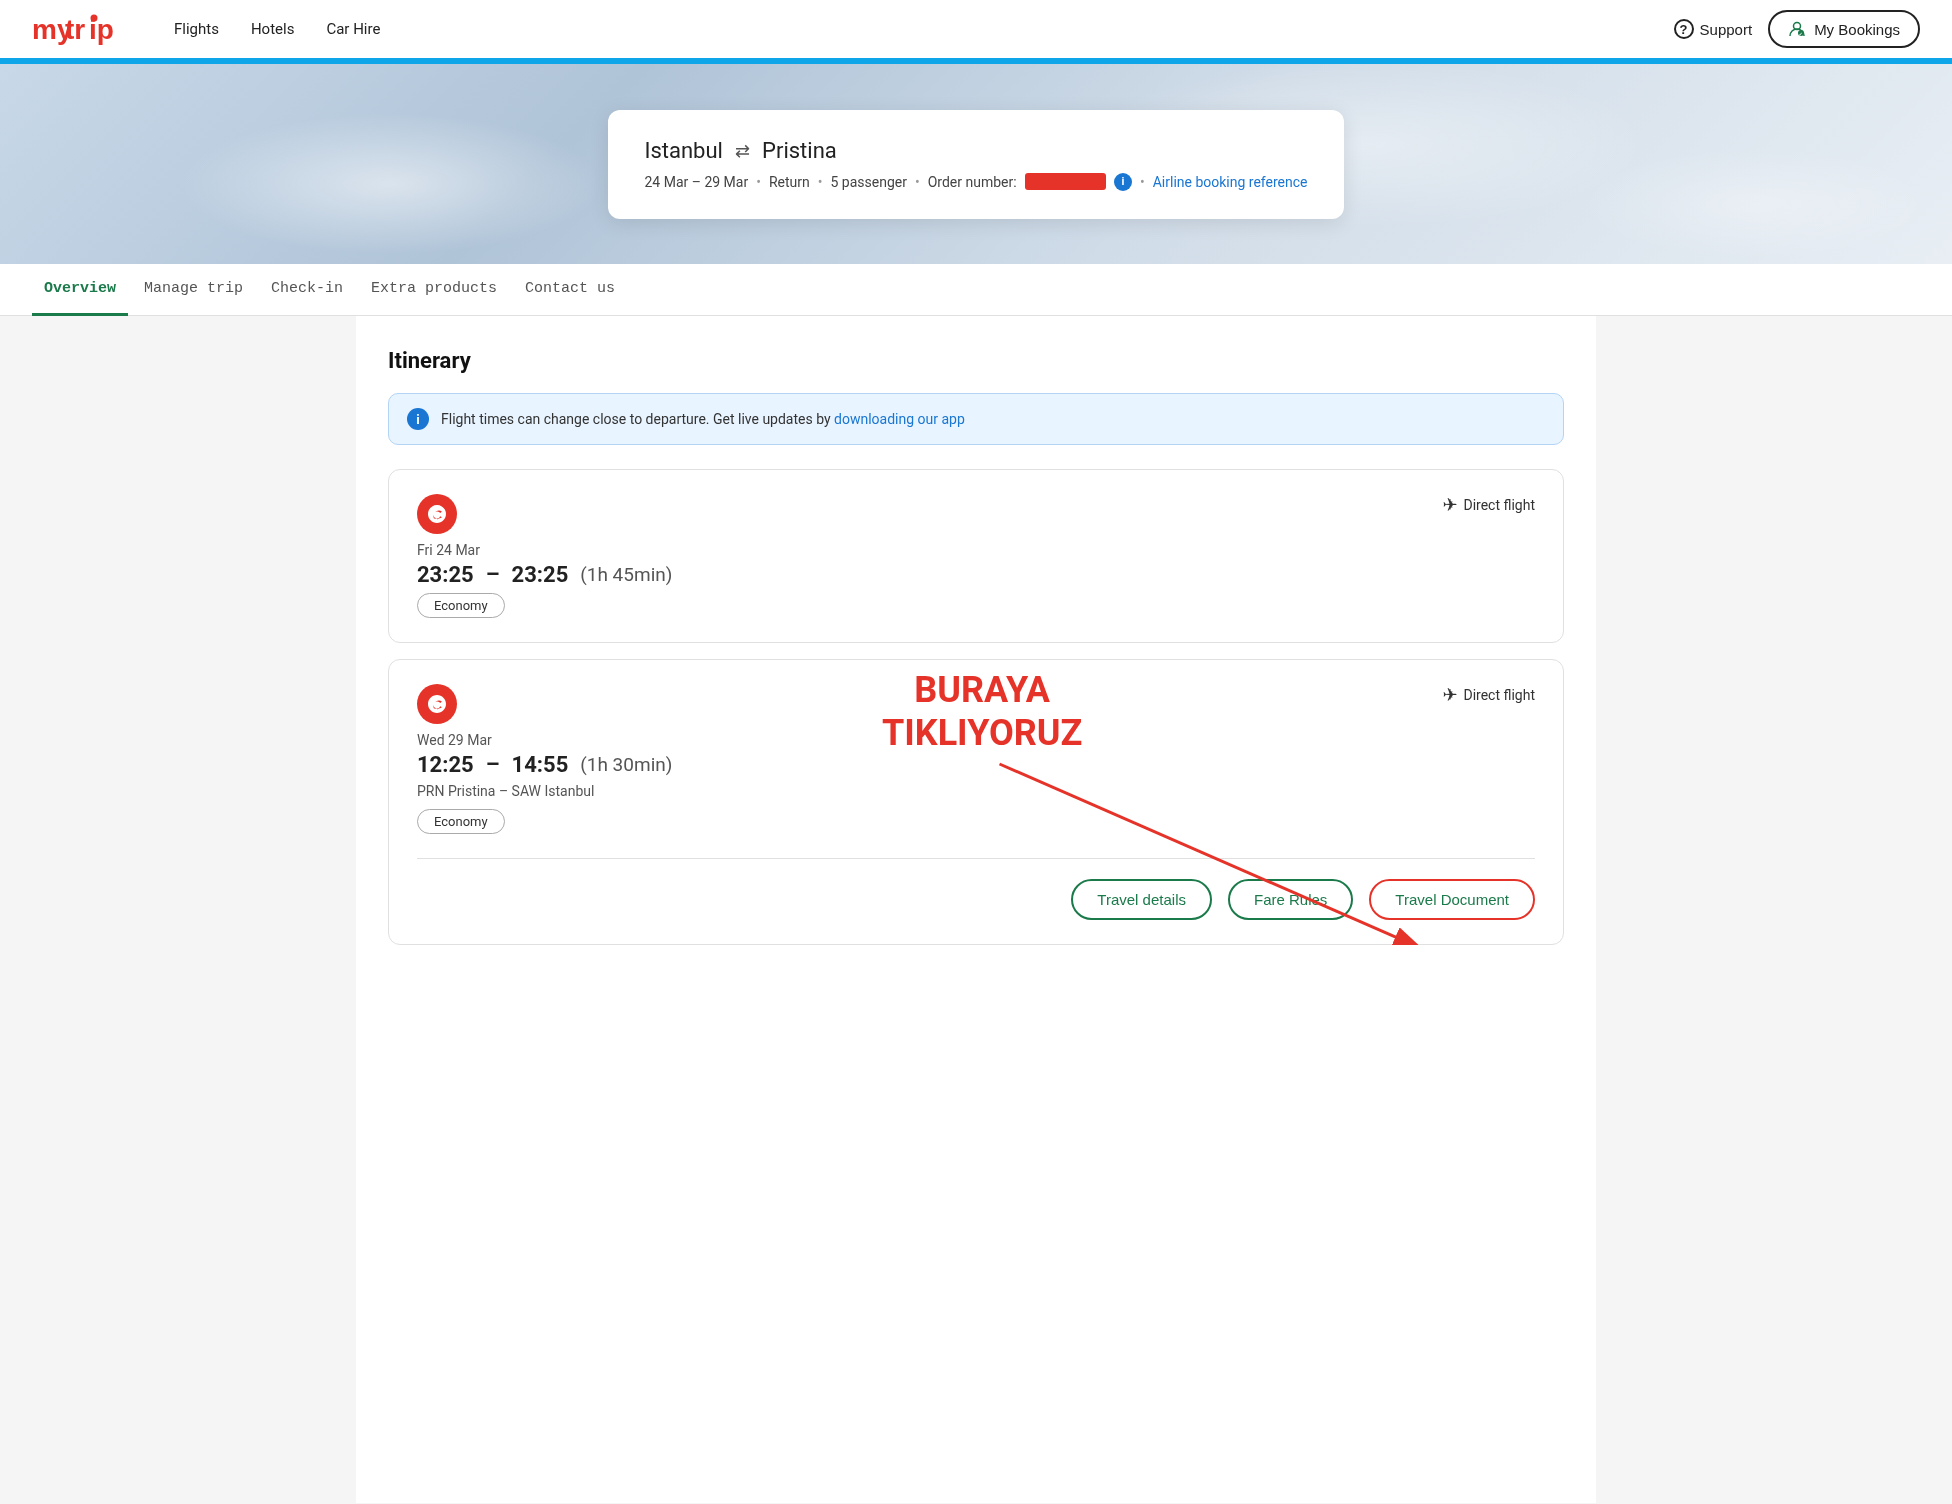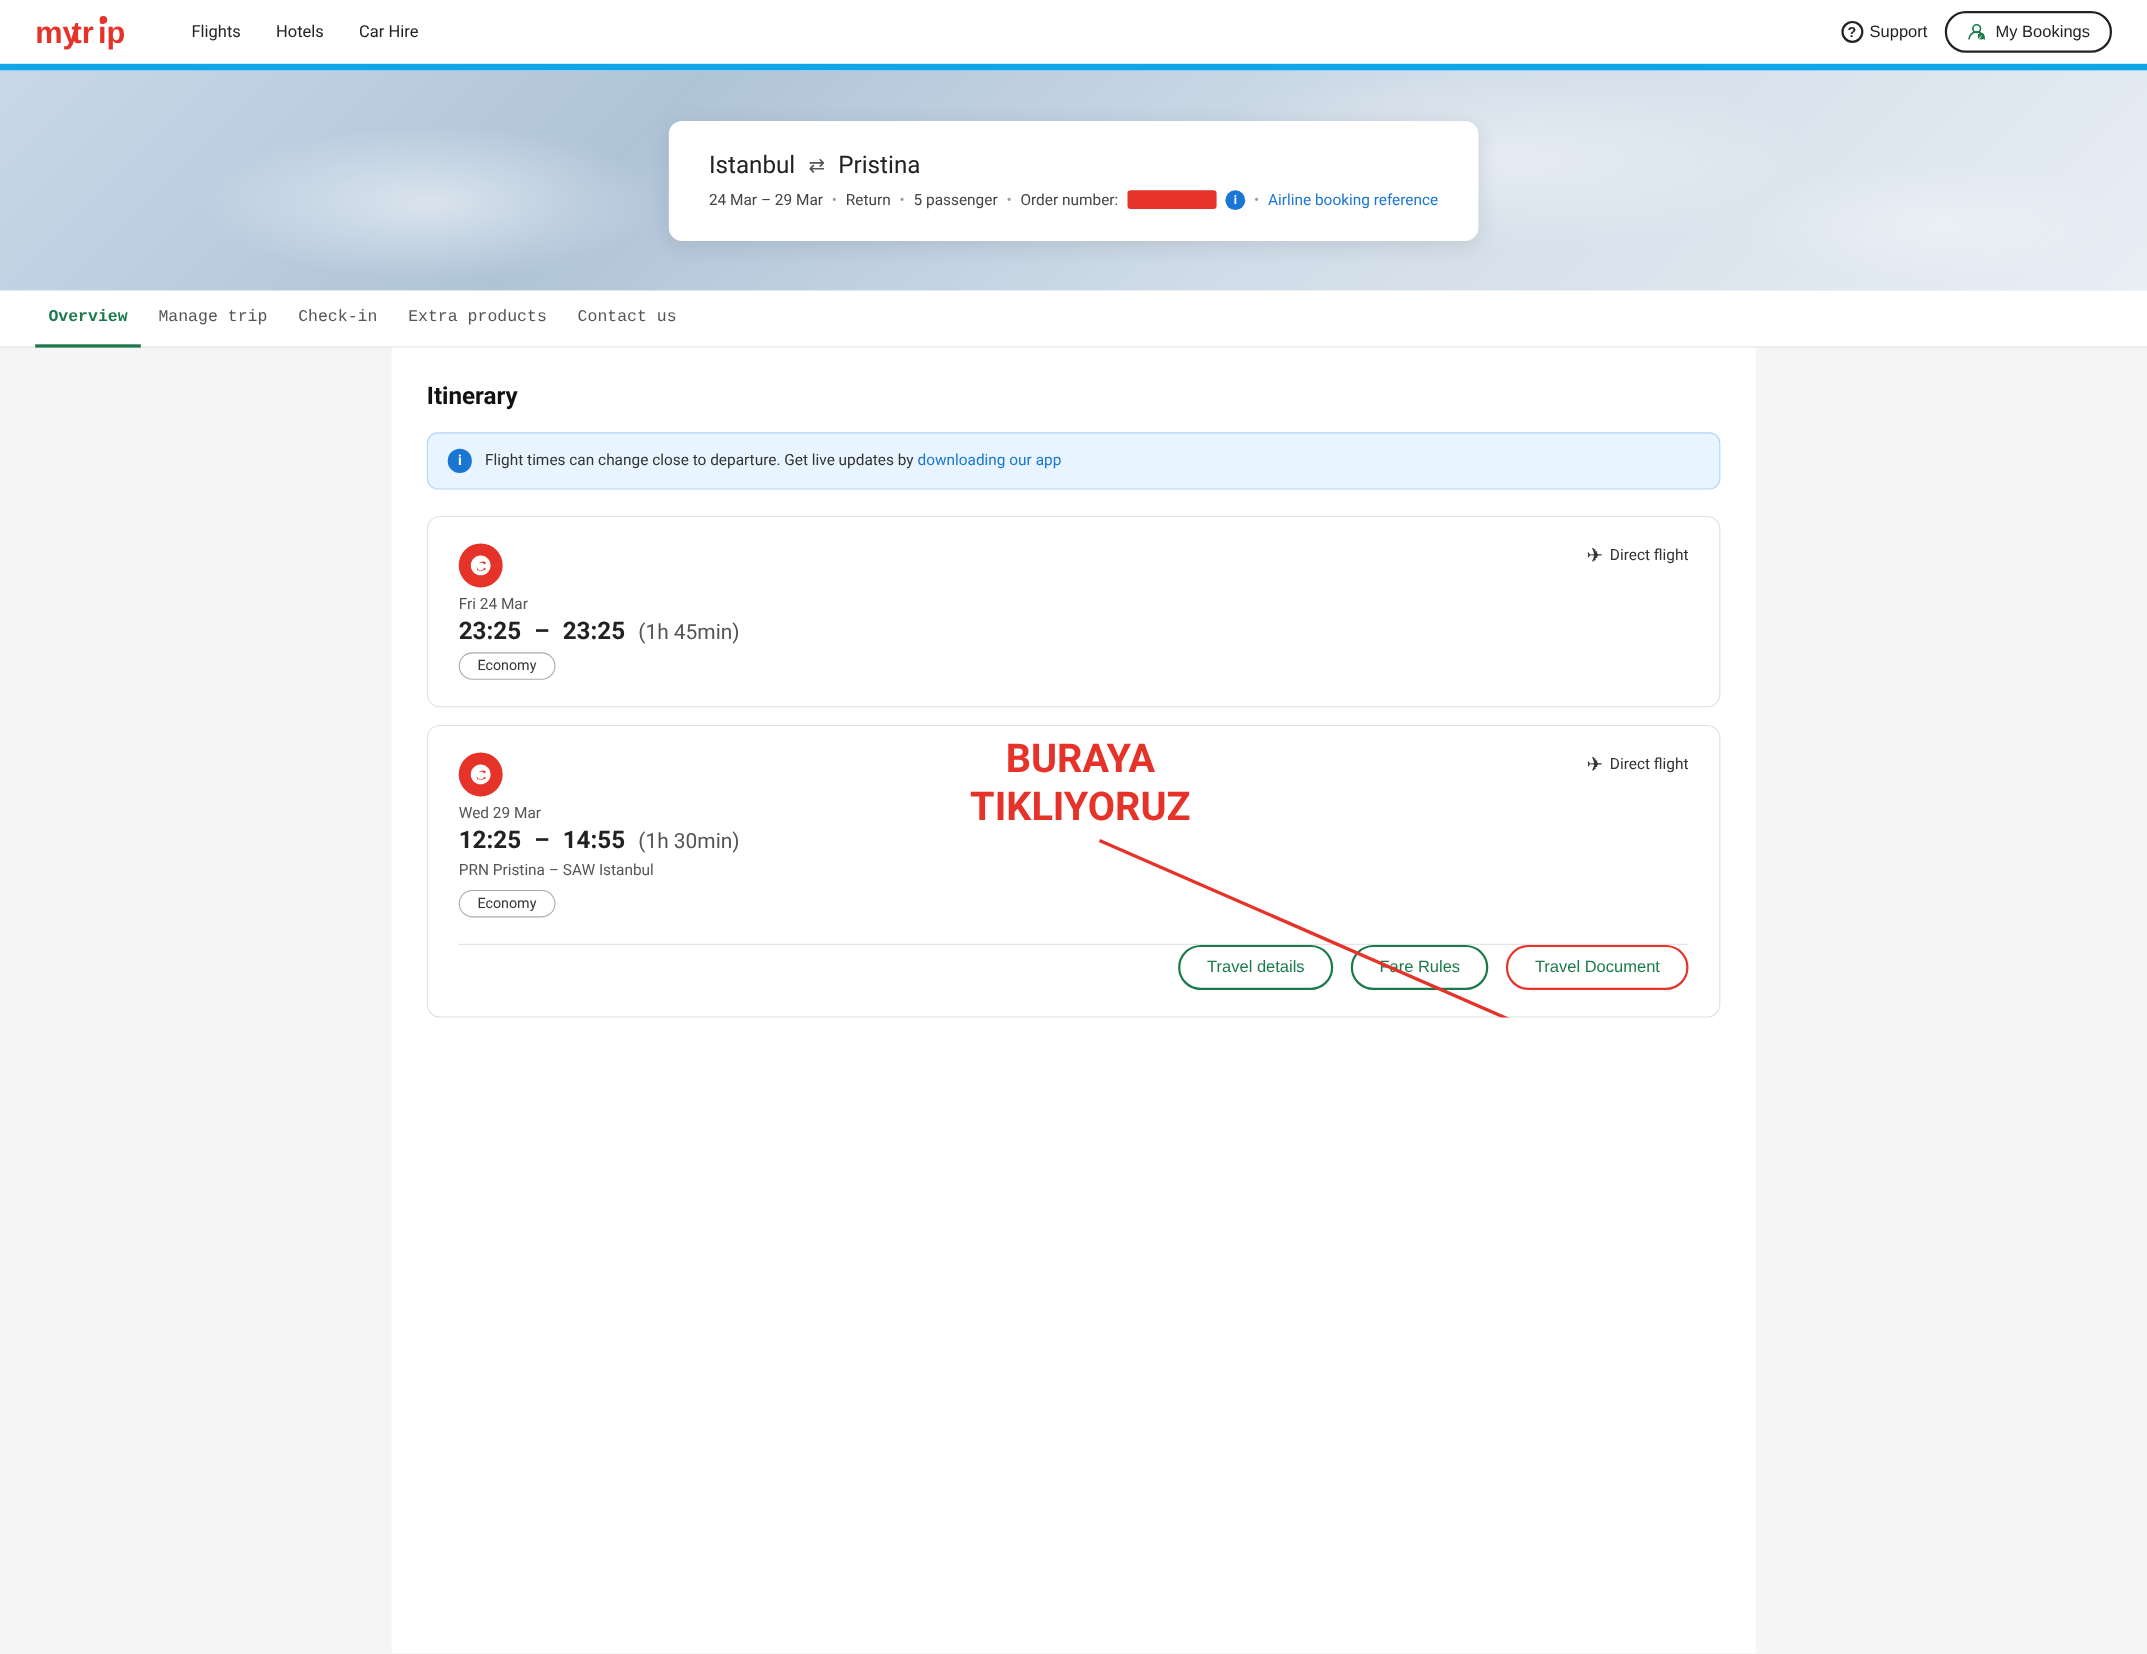--- a/index.html
+++ b/index.html
@@ -212,21 +212,21 @@
       align-items: flex-start;
       padding-top: 0;
     }
 
     
     .buttons-row {
       display: flex;
       justify-content: flex-end;
       gap: 16px;
       margin-top: 24px;
-      padding-top: 0;
+      padding-top: 20px;
       border-top: 1px solid #e0e0e0;
     }
     .btn-outline {
       border: 2px solid #1a7a4a;
       border-radius: 24px;
       padding: 10px 24px;
       font-size: 15px;
       font-weight: 500;
       color: #1a7a4a;
       background: #fff;

